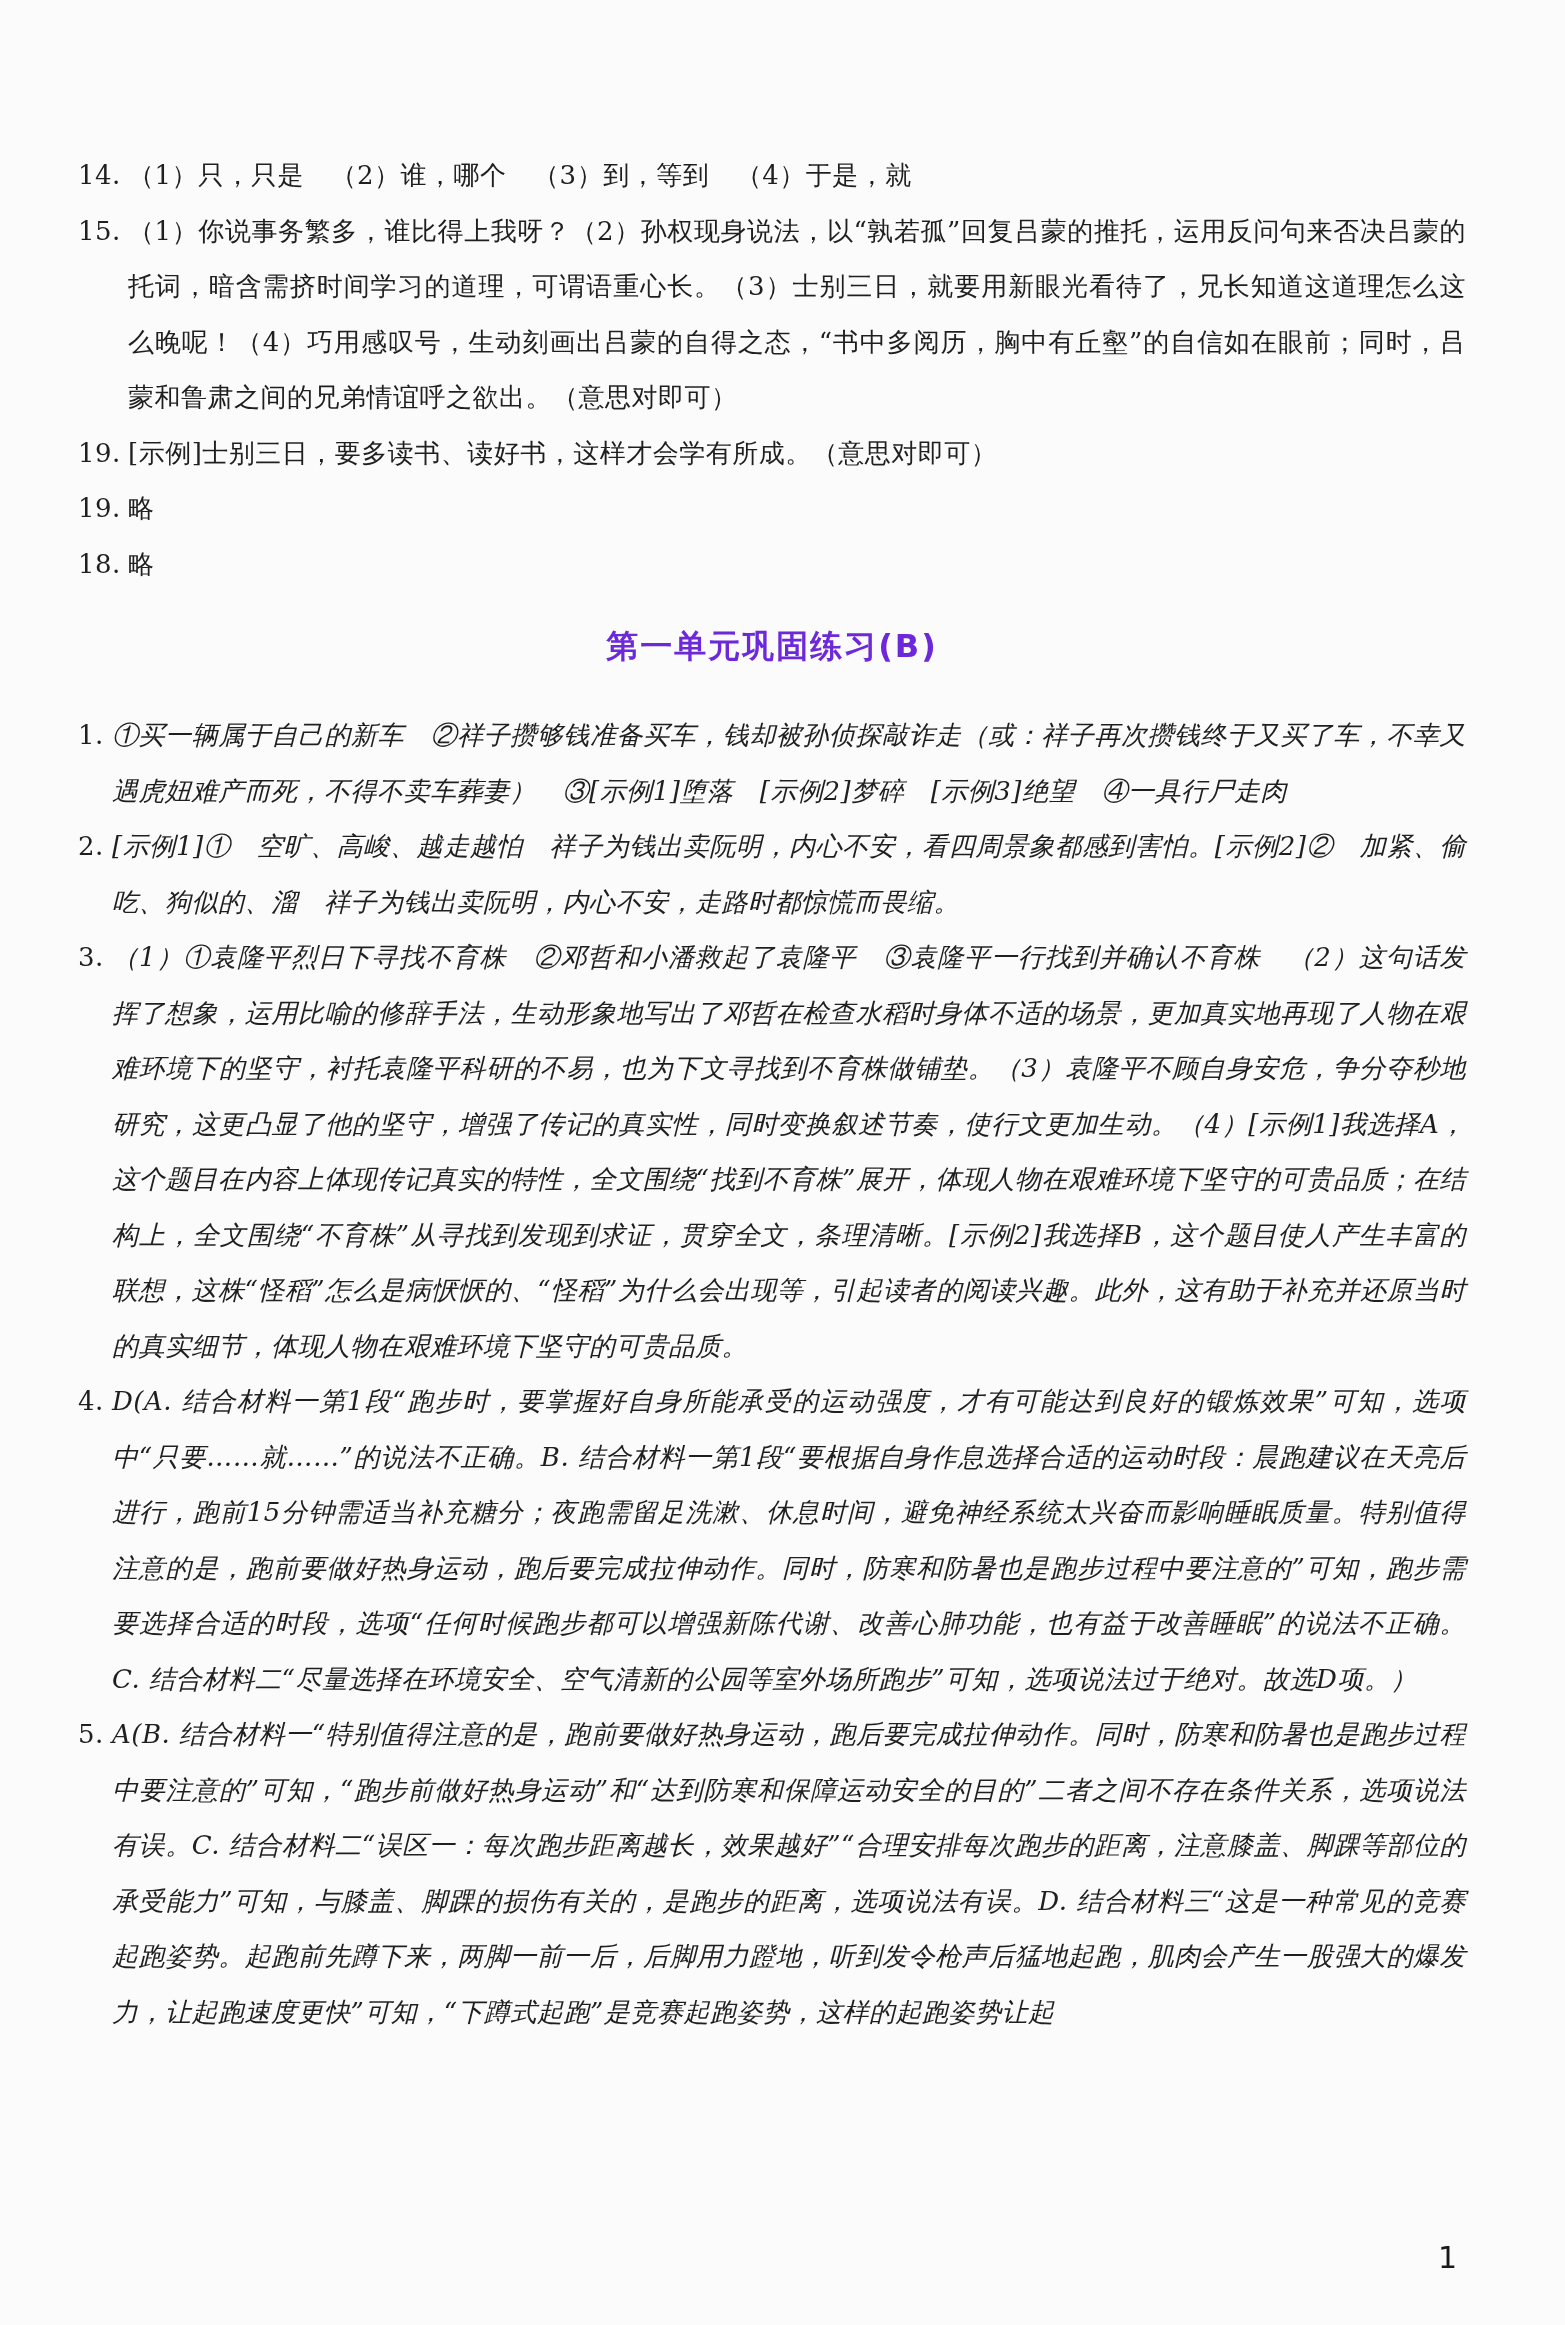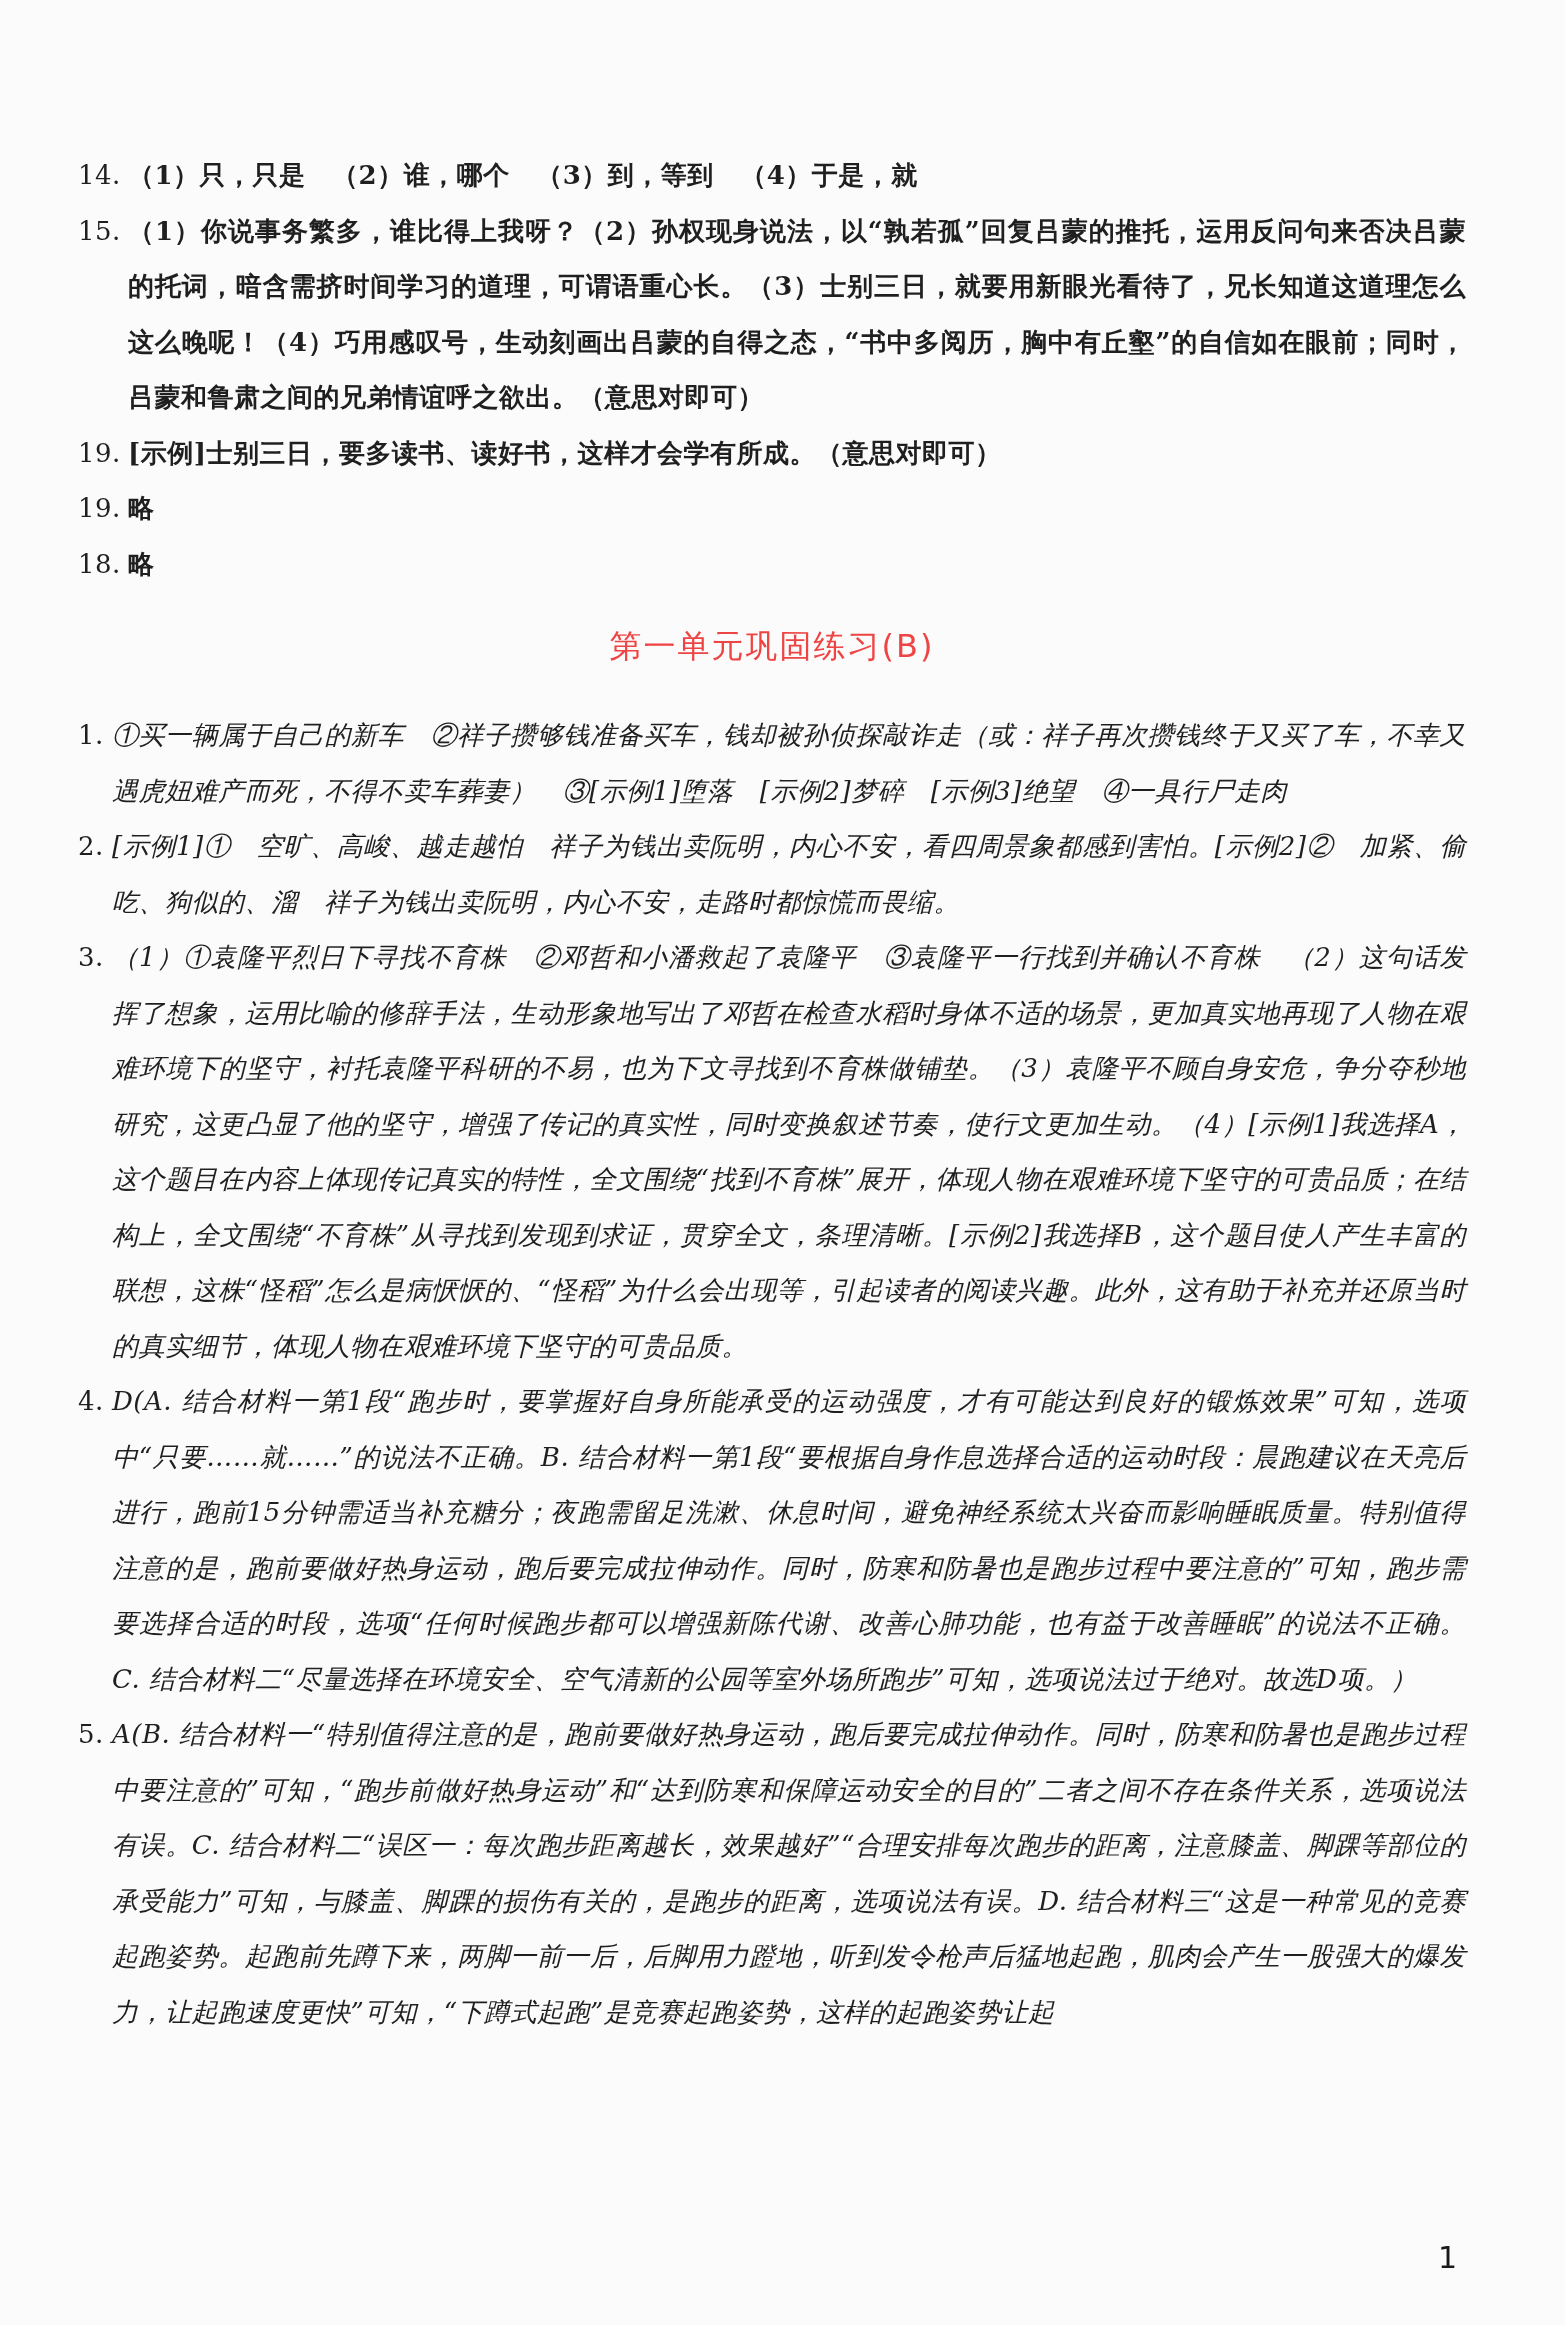--- a/index.html
+++ b/index.html
@@ -41,35 +41,34 @@
     left: 0;
     top: 0;
   }
   .item .text {
     display: block;
   }
   
   .item.upper .text {
     padding-left: 50px;
     text-indent: 0;
-    font-weight: bold;
   }
   .item.lower .text {
     padding-left: 34px;
     font-style: italic;
   }
   .section-title {
     font-family: "DejaVu Sans", "Liberation Sans", sans-serif;
     font-size: 32px;
-    font-weight: 400;
+    font-weight: 700;
     text-align: center;
     letter-spacing: 2px;
     margin: 32px 0 40px 0;
     line-height: 44px;
-    color: #ef4444;
+    color: #6d28d9;
   }
   .page-number {
     position: absolute;
     left: 1438px;
     top: 2240px;
     font-family: "DejaVu Sans", "Liberation Sans", sans-serif;
     font-size: 30px;
     color: #1a1a1a;
   }
 </style>

